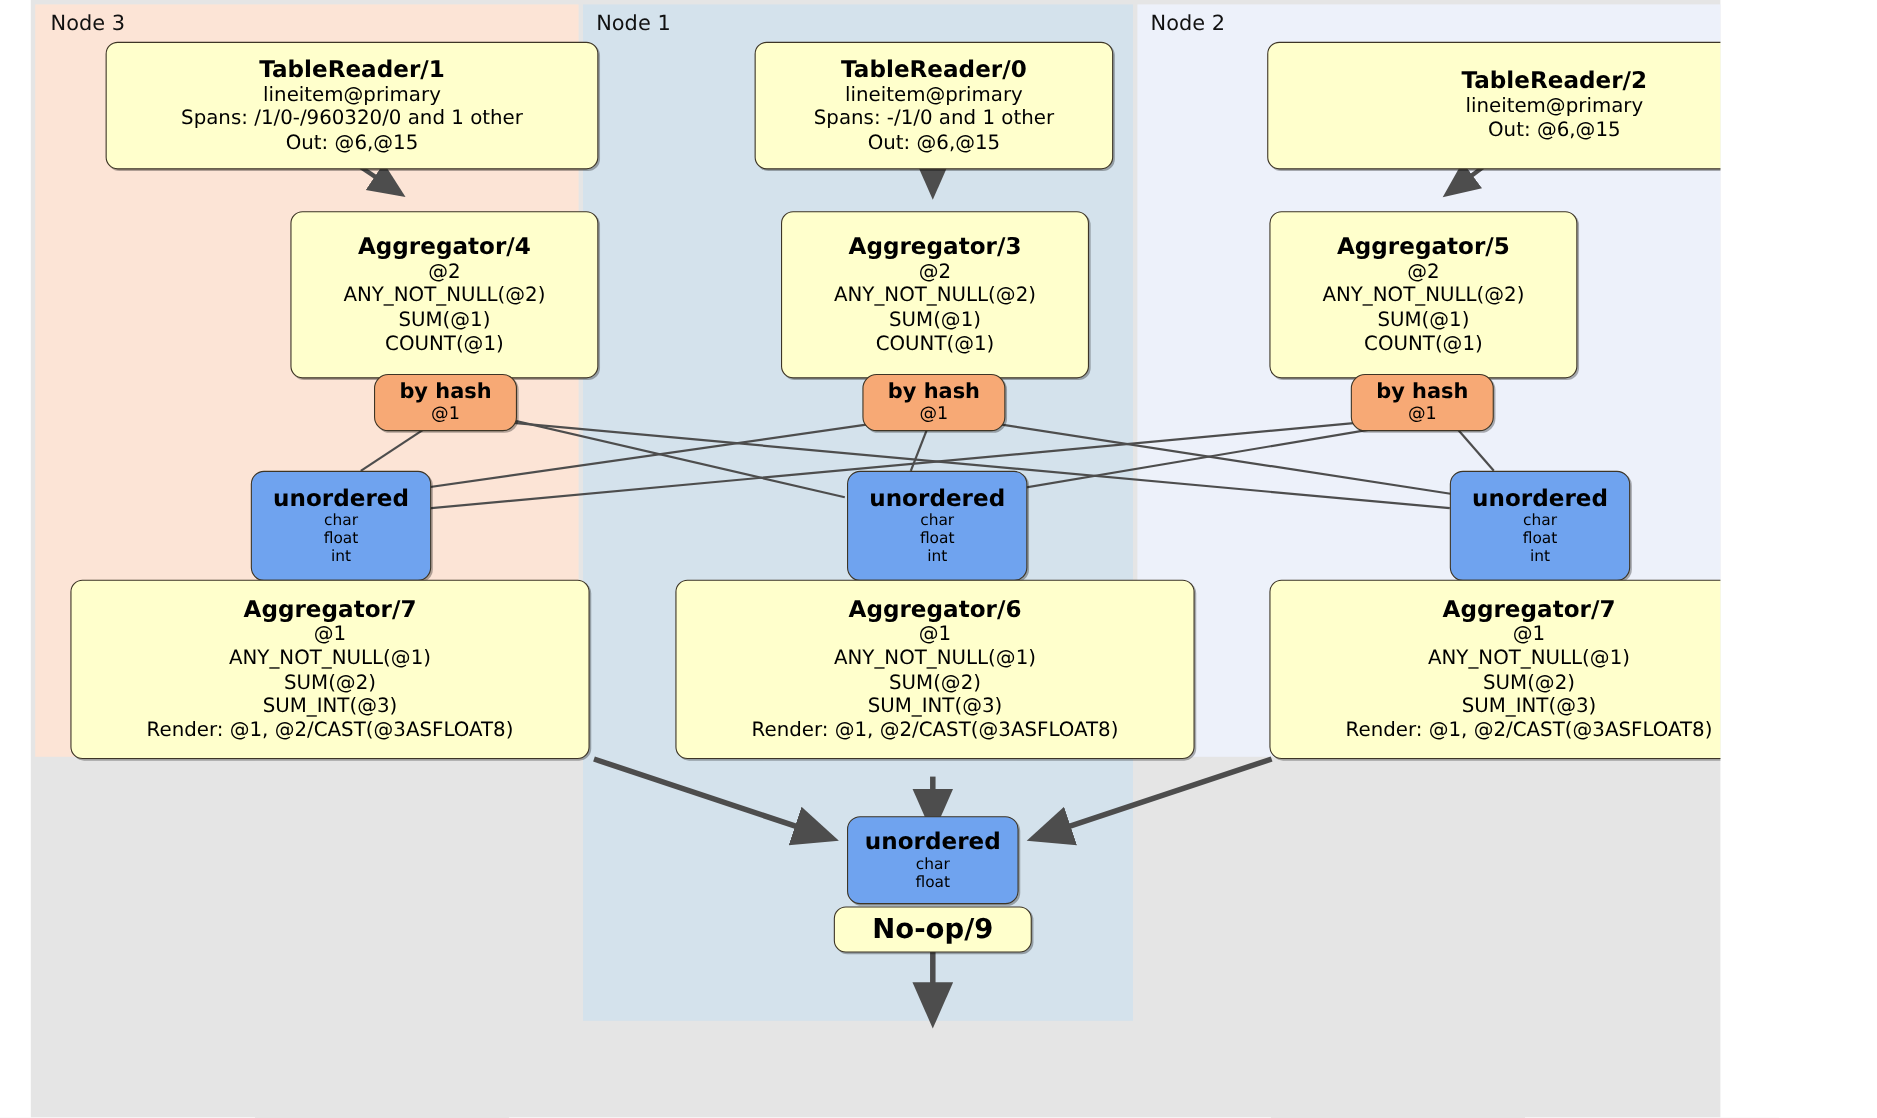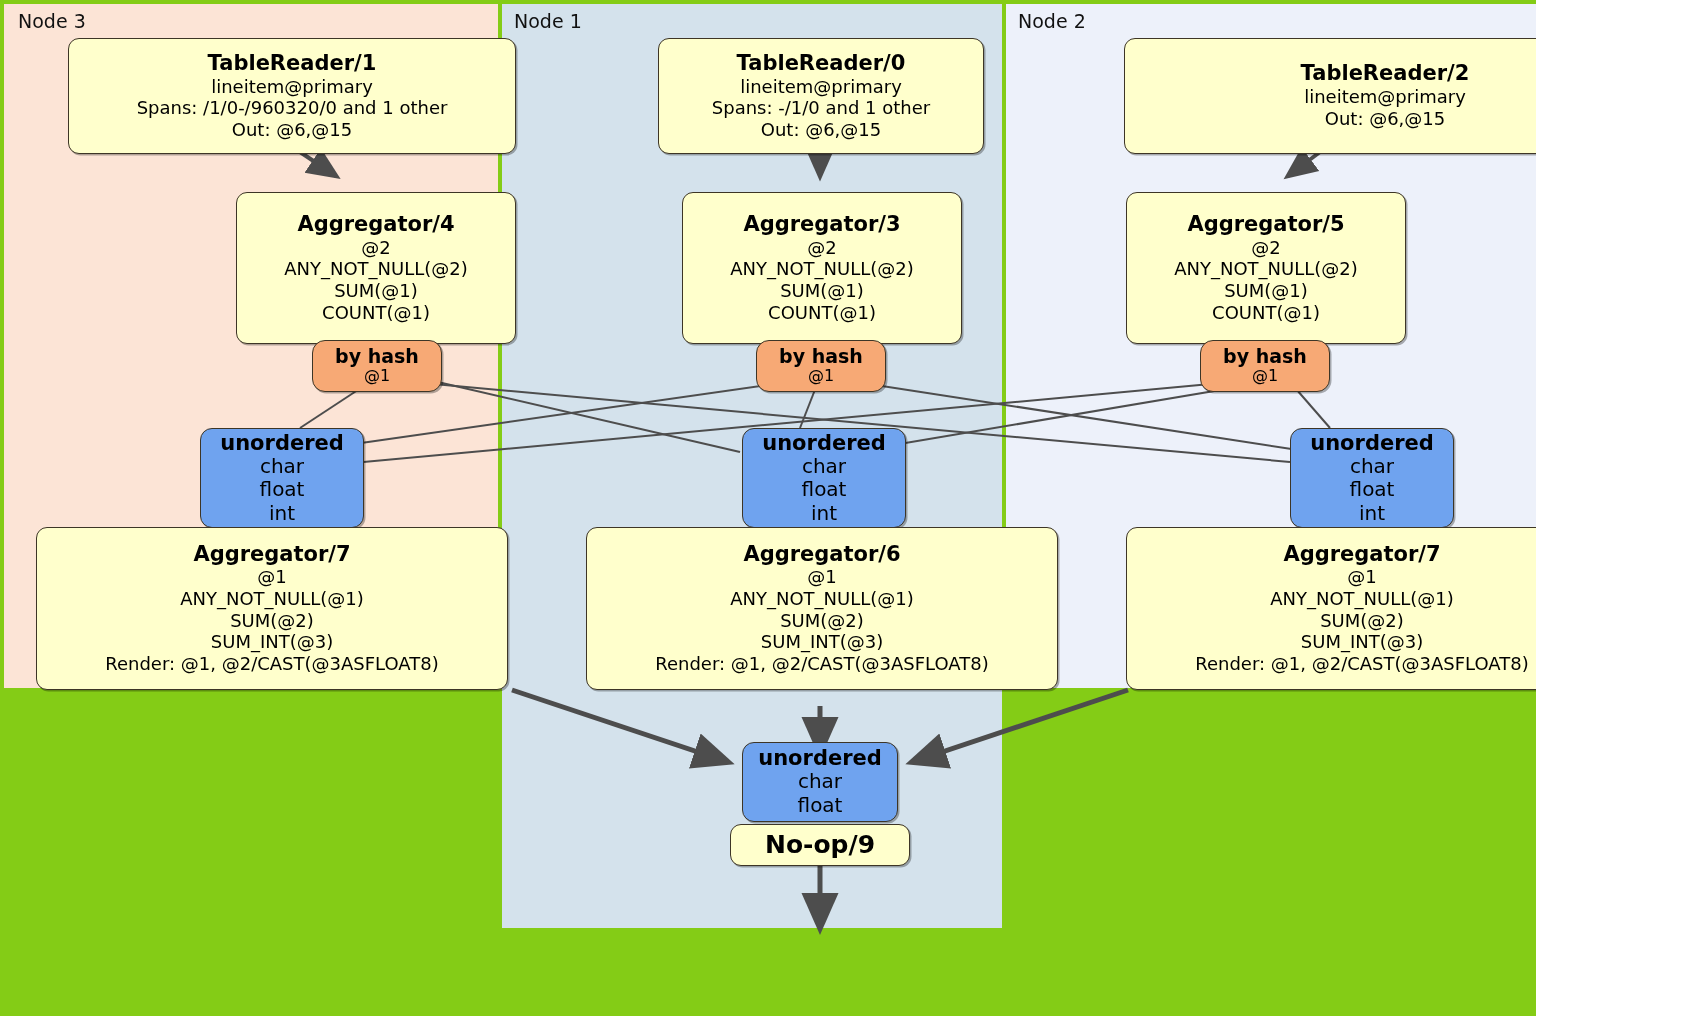--- a/index.html
+++ b/index.html
@@ -1,17 +1,17 @@
 <!DOCTYPE html>
 <html><head>
 <meta charset="utf-8">
 <style>
   html,body{margin:0;padding:0;background:#ffffff;}
   body{font-family:"DejaVu Sans","Liberation Sans",sans-serif;}
-  #stage{position:relative;width:1536px;height:1016px;overflow:hidden;background:#84cc16;}
+  #stage{position:relative;width:1536px;height:1016px;overflow:hidden;background:#e5e5e5;margin-left:28px;}
 
   .node-region{position:absolute;}
   .node-label{position:absolute;font-size:19px;color:#111;line-height:1;}
 
   #edges{position:absolute;left:0;top:0;width:1706px;height:1016px;pointer-events:none;}
 
   .box{position:absolute;box-sizing:border-box;display:flex;flex-direction:column;
        align-items:center;justify-content:center;text-align:center;}
 
   .proc{background:#ffffcc;border:1.6px solid #3d3526;border-radius:11px;
@@ -20,21 +20,21 @@
   .proc .det{font-size:18px;color:#000;line-height:1.20;}
 
   .router{background:#f7a975;border:1.6px solid #3d3526;border-radius:13px;
           box-shadow:1.5px 1.5px 0 rgba(0,0,0,.30);}
   .router .ttl{font-weight:bold;font-size:19px;color:#000;line-height:1.1;}
   .router .det{font-size:16px;color:#000;line-height:1.15;}
 
   .sync{background:#6fa3ef;border:1.6px solid #3d3526;border-radius:12px;
         box-shadow:1.5px 1.5px 0 rgba(0,0,0,.30);}
   .sync .ttl{font-weight:bold;font-size:21px;color:#000;line-height:1.15;}
-  .sync .det{font-size:20px;color:#000;line-height:1.18;}
+  .sync .det{font-size:14px;color:#000;line-height:1.18;}
 
   .small .ttl{font-size:25px;}
 </style>
 </head>
 <body>
 
 <div id="stage">
 
   <div class="node-region" style="left:4px;top:4px;width:494px;height:684px;background:#fce4d6;"></div>
   <div class="node-region" style="left:502px;top:4px;width:500px;height:924px;background:#d4e2ec;"></div>

